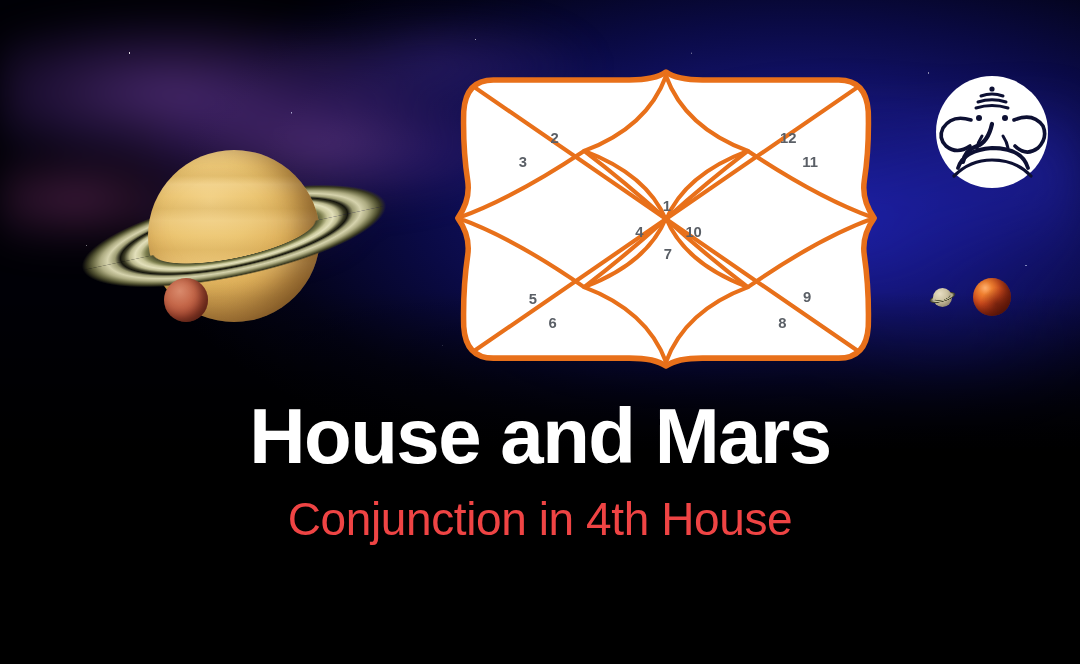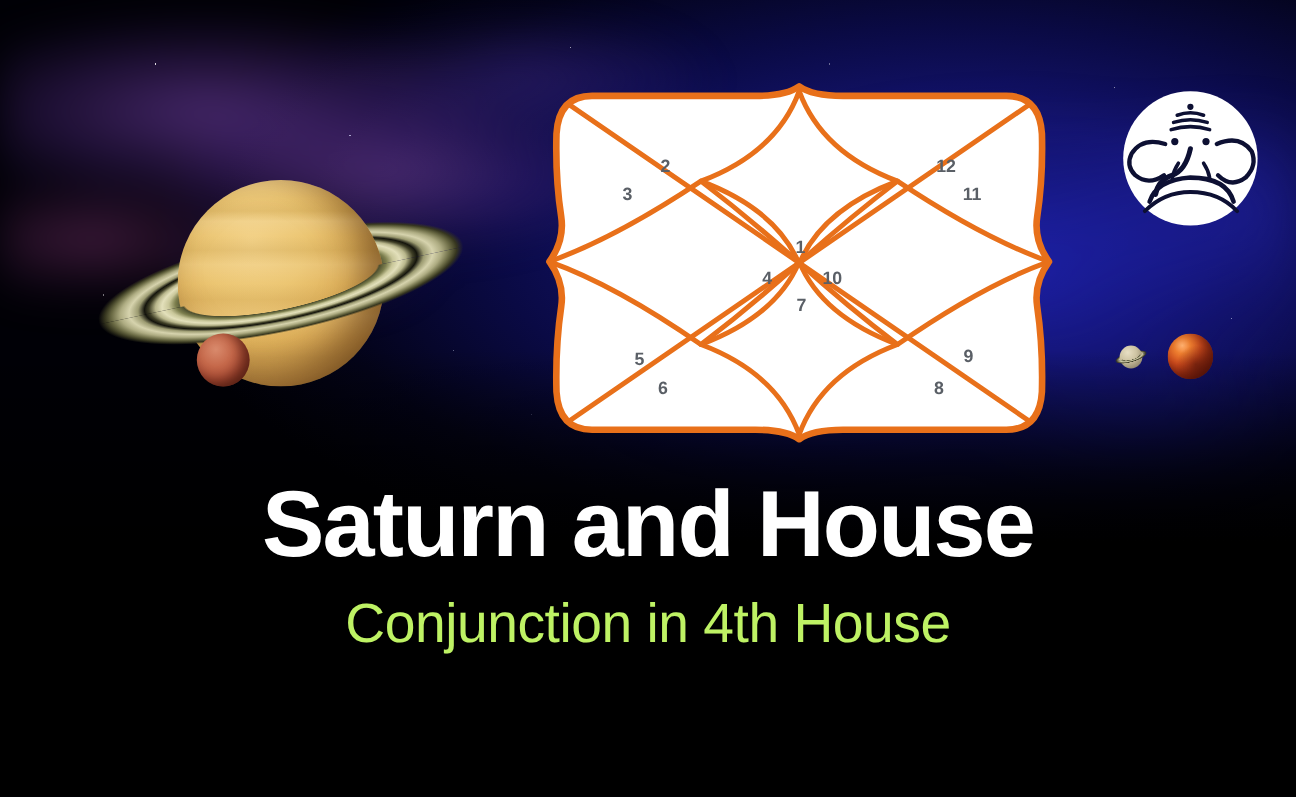--- a/index.html
+++ b/index.html
@@ -186,21 +186,21 @@
     font-weight:bold;
     letter-spacing:-1.5px;
     color:#ffffff;
     line-height:1.05;
   }
   #sub-title {
     font-family:"Liberation Sans", sans-serif;
     font-size:46px;
     font-weight:normal;
     letter-spacing:-0.4px;
-    color:#bef264;
+    color:#ef4444;
     line-height:1.2;
     margin-top:14px;
   }
 </style>
 </head>
 <body>
 
 <div id="stage">
 
   <div class="bg-layer" id="bg-base"></div>
@@ -307,17 +307,17 @@
 
     <div id="chart-planet-saturn">
       <div class="cp-ring-b"></div>
       <div class="cp-globe"></div>
       <div class="cp-ring-f"></div>
     </div>
     <div id="chart-planet-mars"></div>
   </div>
 
   <div id="title-block">
-    <div id="main-title">Saturn and House</div>
+    <div id="main-title">House and Mars</div>
     <div id="sub-title">Conjunction in 4th House</div>
   </div>
 
 </div>
 
 </body></html>

